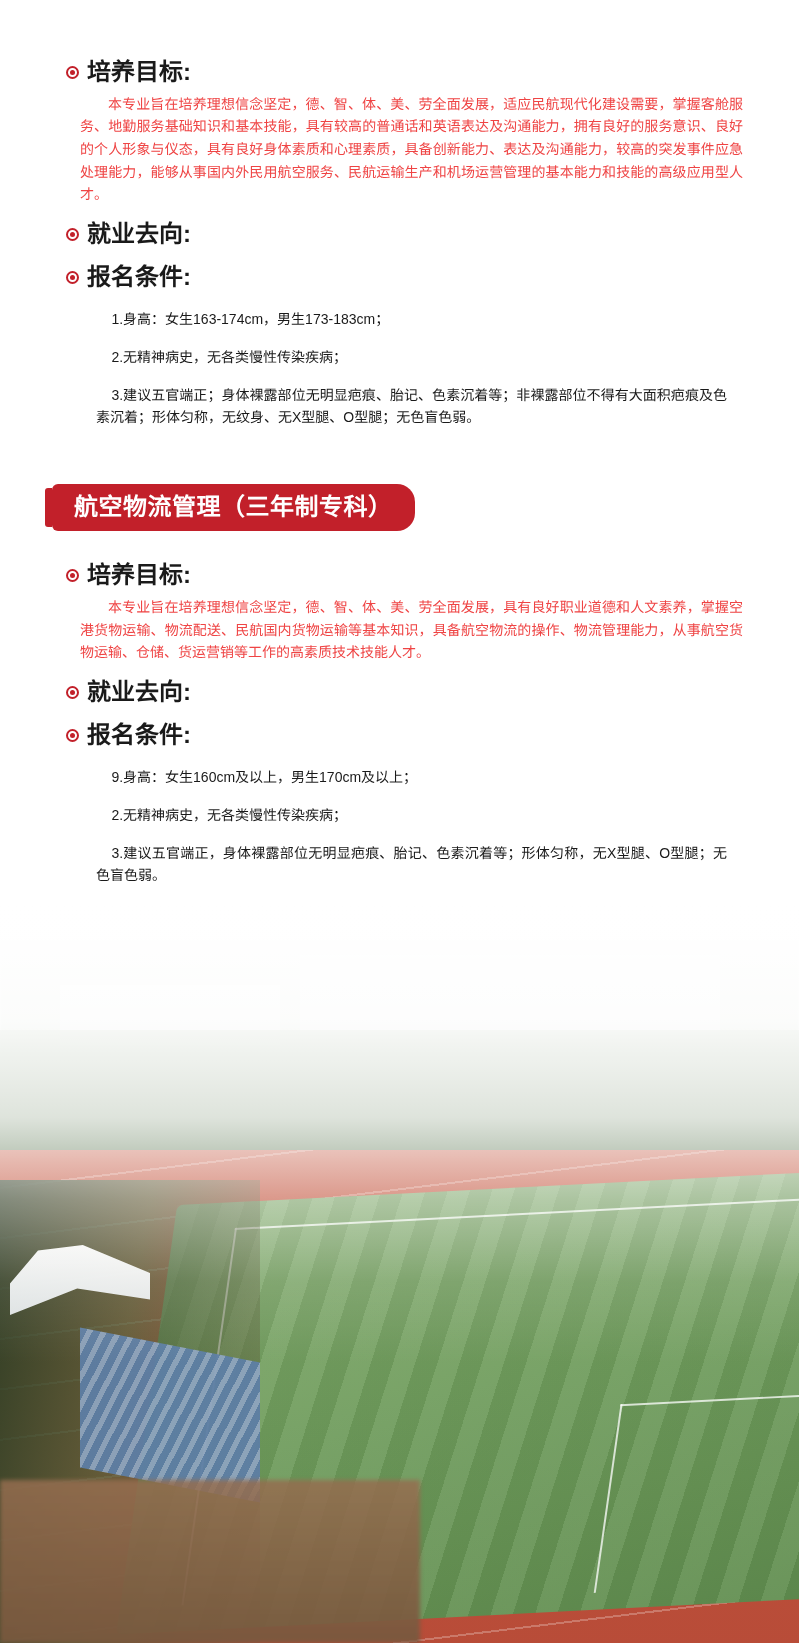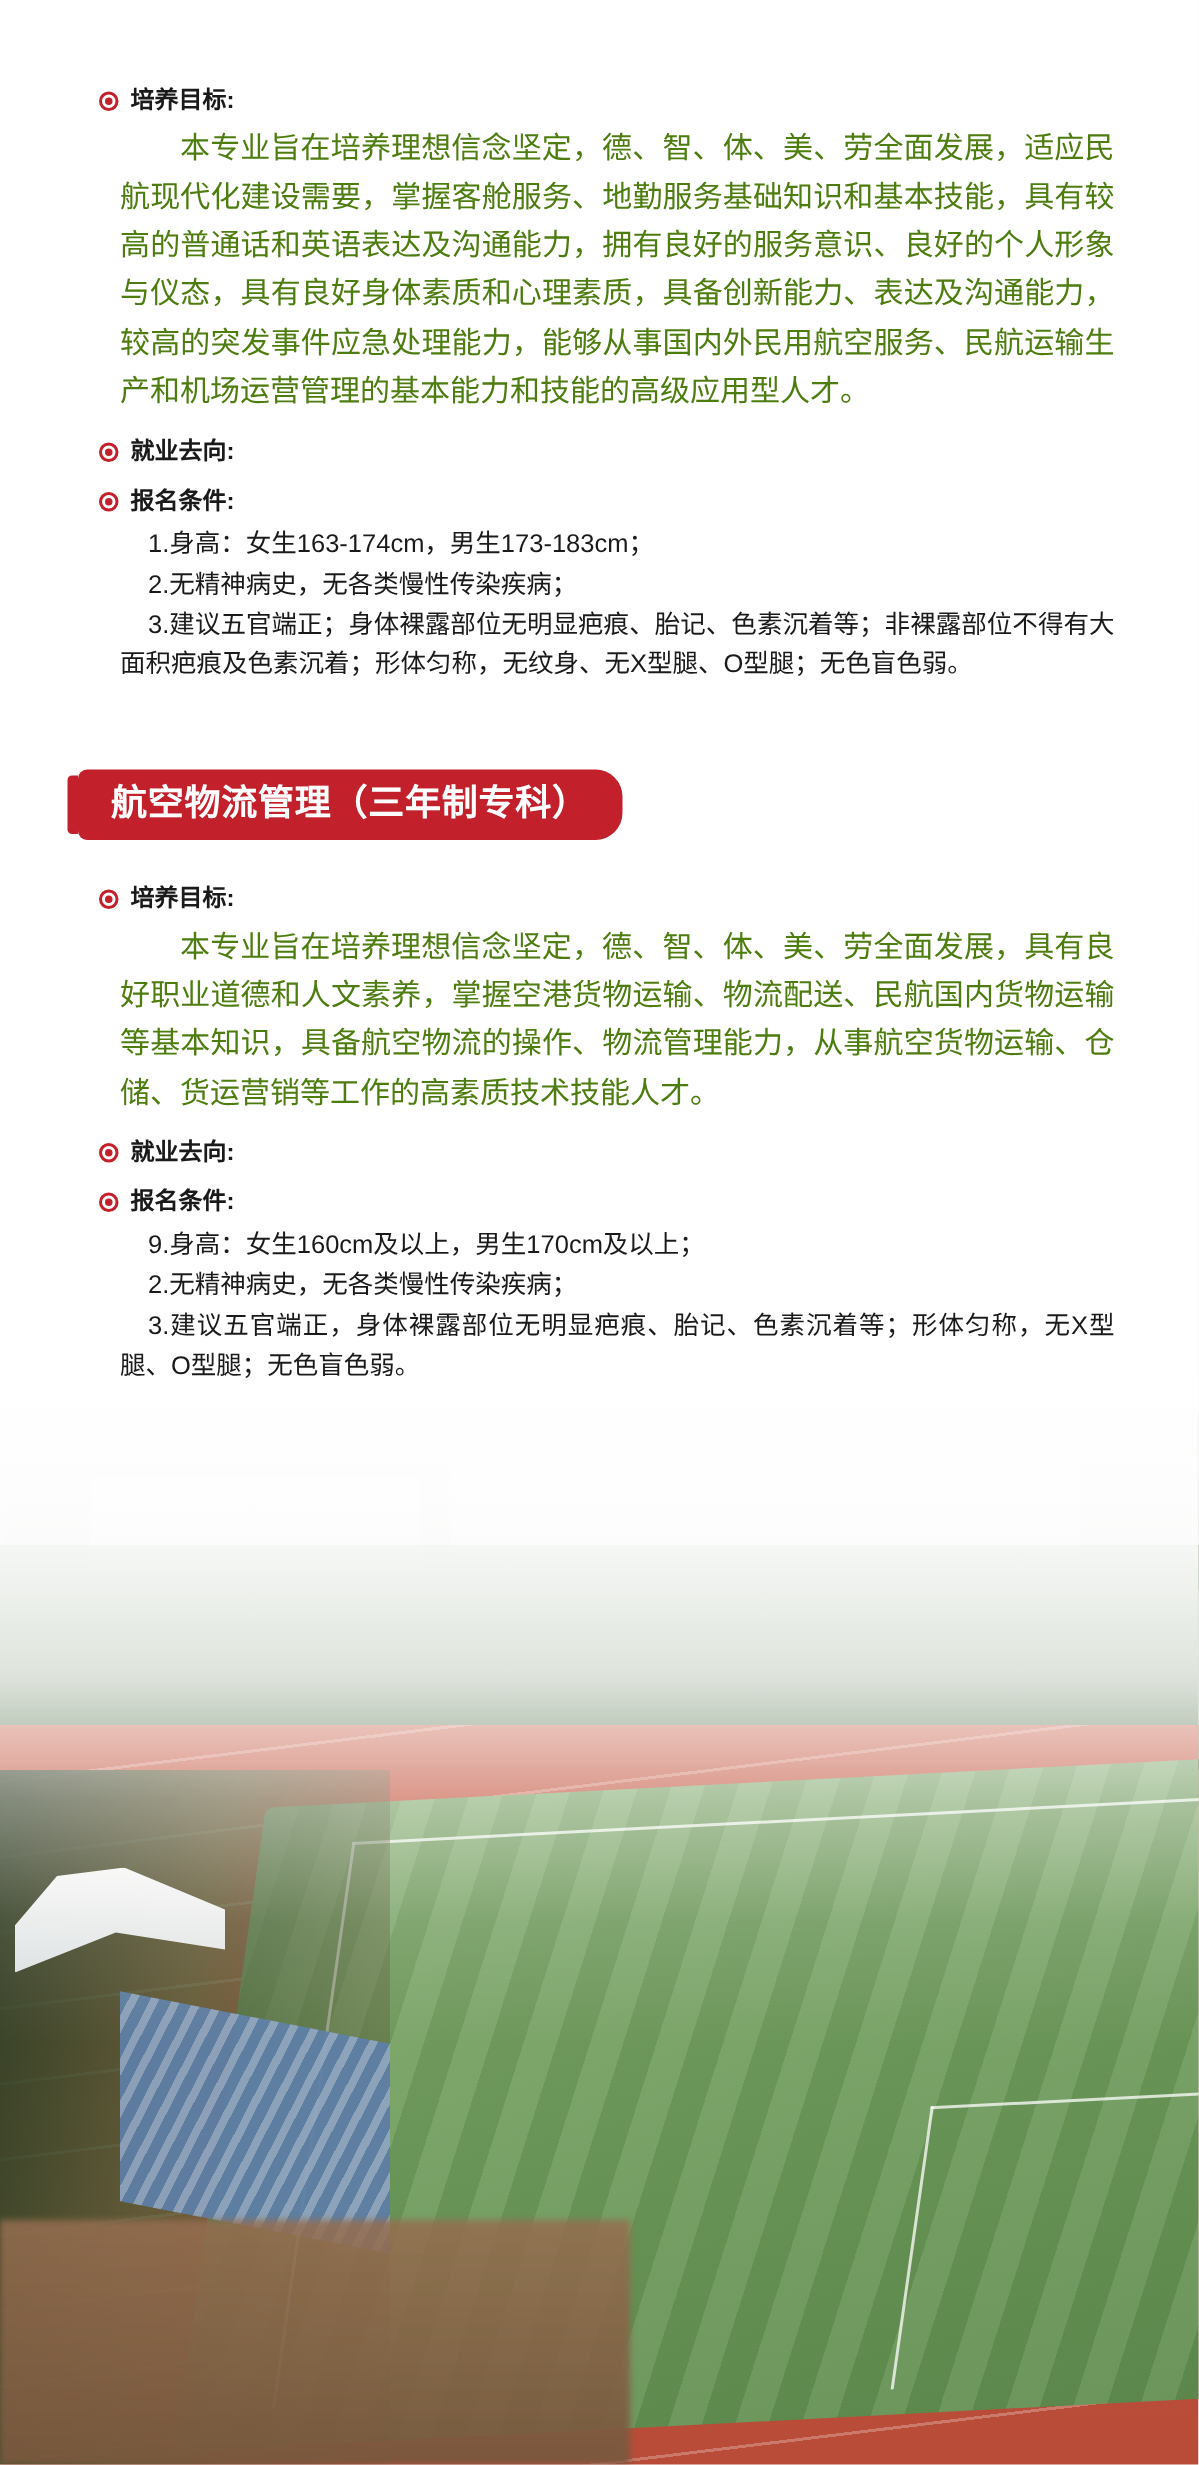--- a/index.html
+++ b/index.html
@@ -163,46 +163,46 @@
   .bullet-ring::after {
     content: "";
     position: absolute;
     left: 50%; top: 50%;
     width: 5px; height: 5px;
     margin: -2.5px 0 0 -2.5px;
     border-radius: 50%;
     background: #c2202a;
   }
   .sub-head-text {
-    font-size: 16px;
+    font-size: 24px;
     font-weight: bold;
     color: #1a1a1a;
     line-height: 1.2;
   }
 
   .para {
-    font-size: 20px;
+    font-size: 14px;
     line-height: 1.62;
-    color: #4d7c0f;
+    color: #ef4444;
     text-align: justify;
     text-justify: inter-ideograph;
     margin: 0 0 2px 0;
     padding: 0 4px 0 28px;
   }
   .para.indent { text-indent: 2em; }
 
   .list { padding: 0 4px 0 28px; }
   .list-item {
-    font-size: 17px;
+    font-size: 14px;
     line-height: 1.58;
     color: #1a1a1a;
     text-align: justify;
     text-justify: inter-ideograph;
     text-indent: 1.1em;
-    margin: 0;
+    margin: 16px;
   }
 
   .spacer-lg { height: 34px; }
 </style>
 </head>
 <body>
 
 <div id="bg-photo">
   <div class="bg-sky"></div>
   <div class="bg-trees-far"></div>

